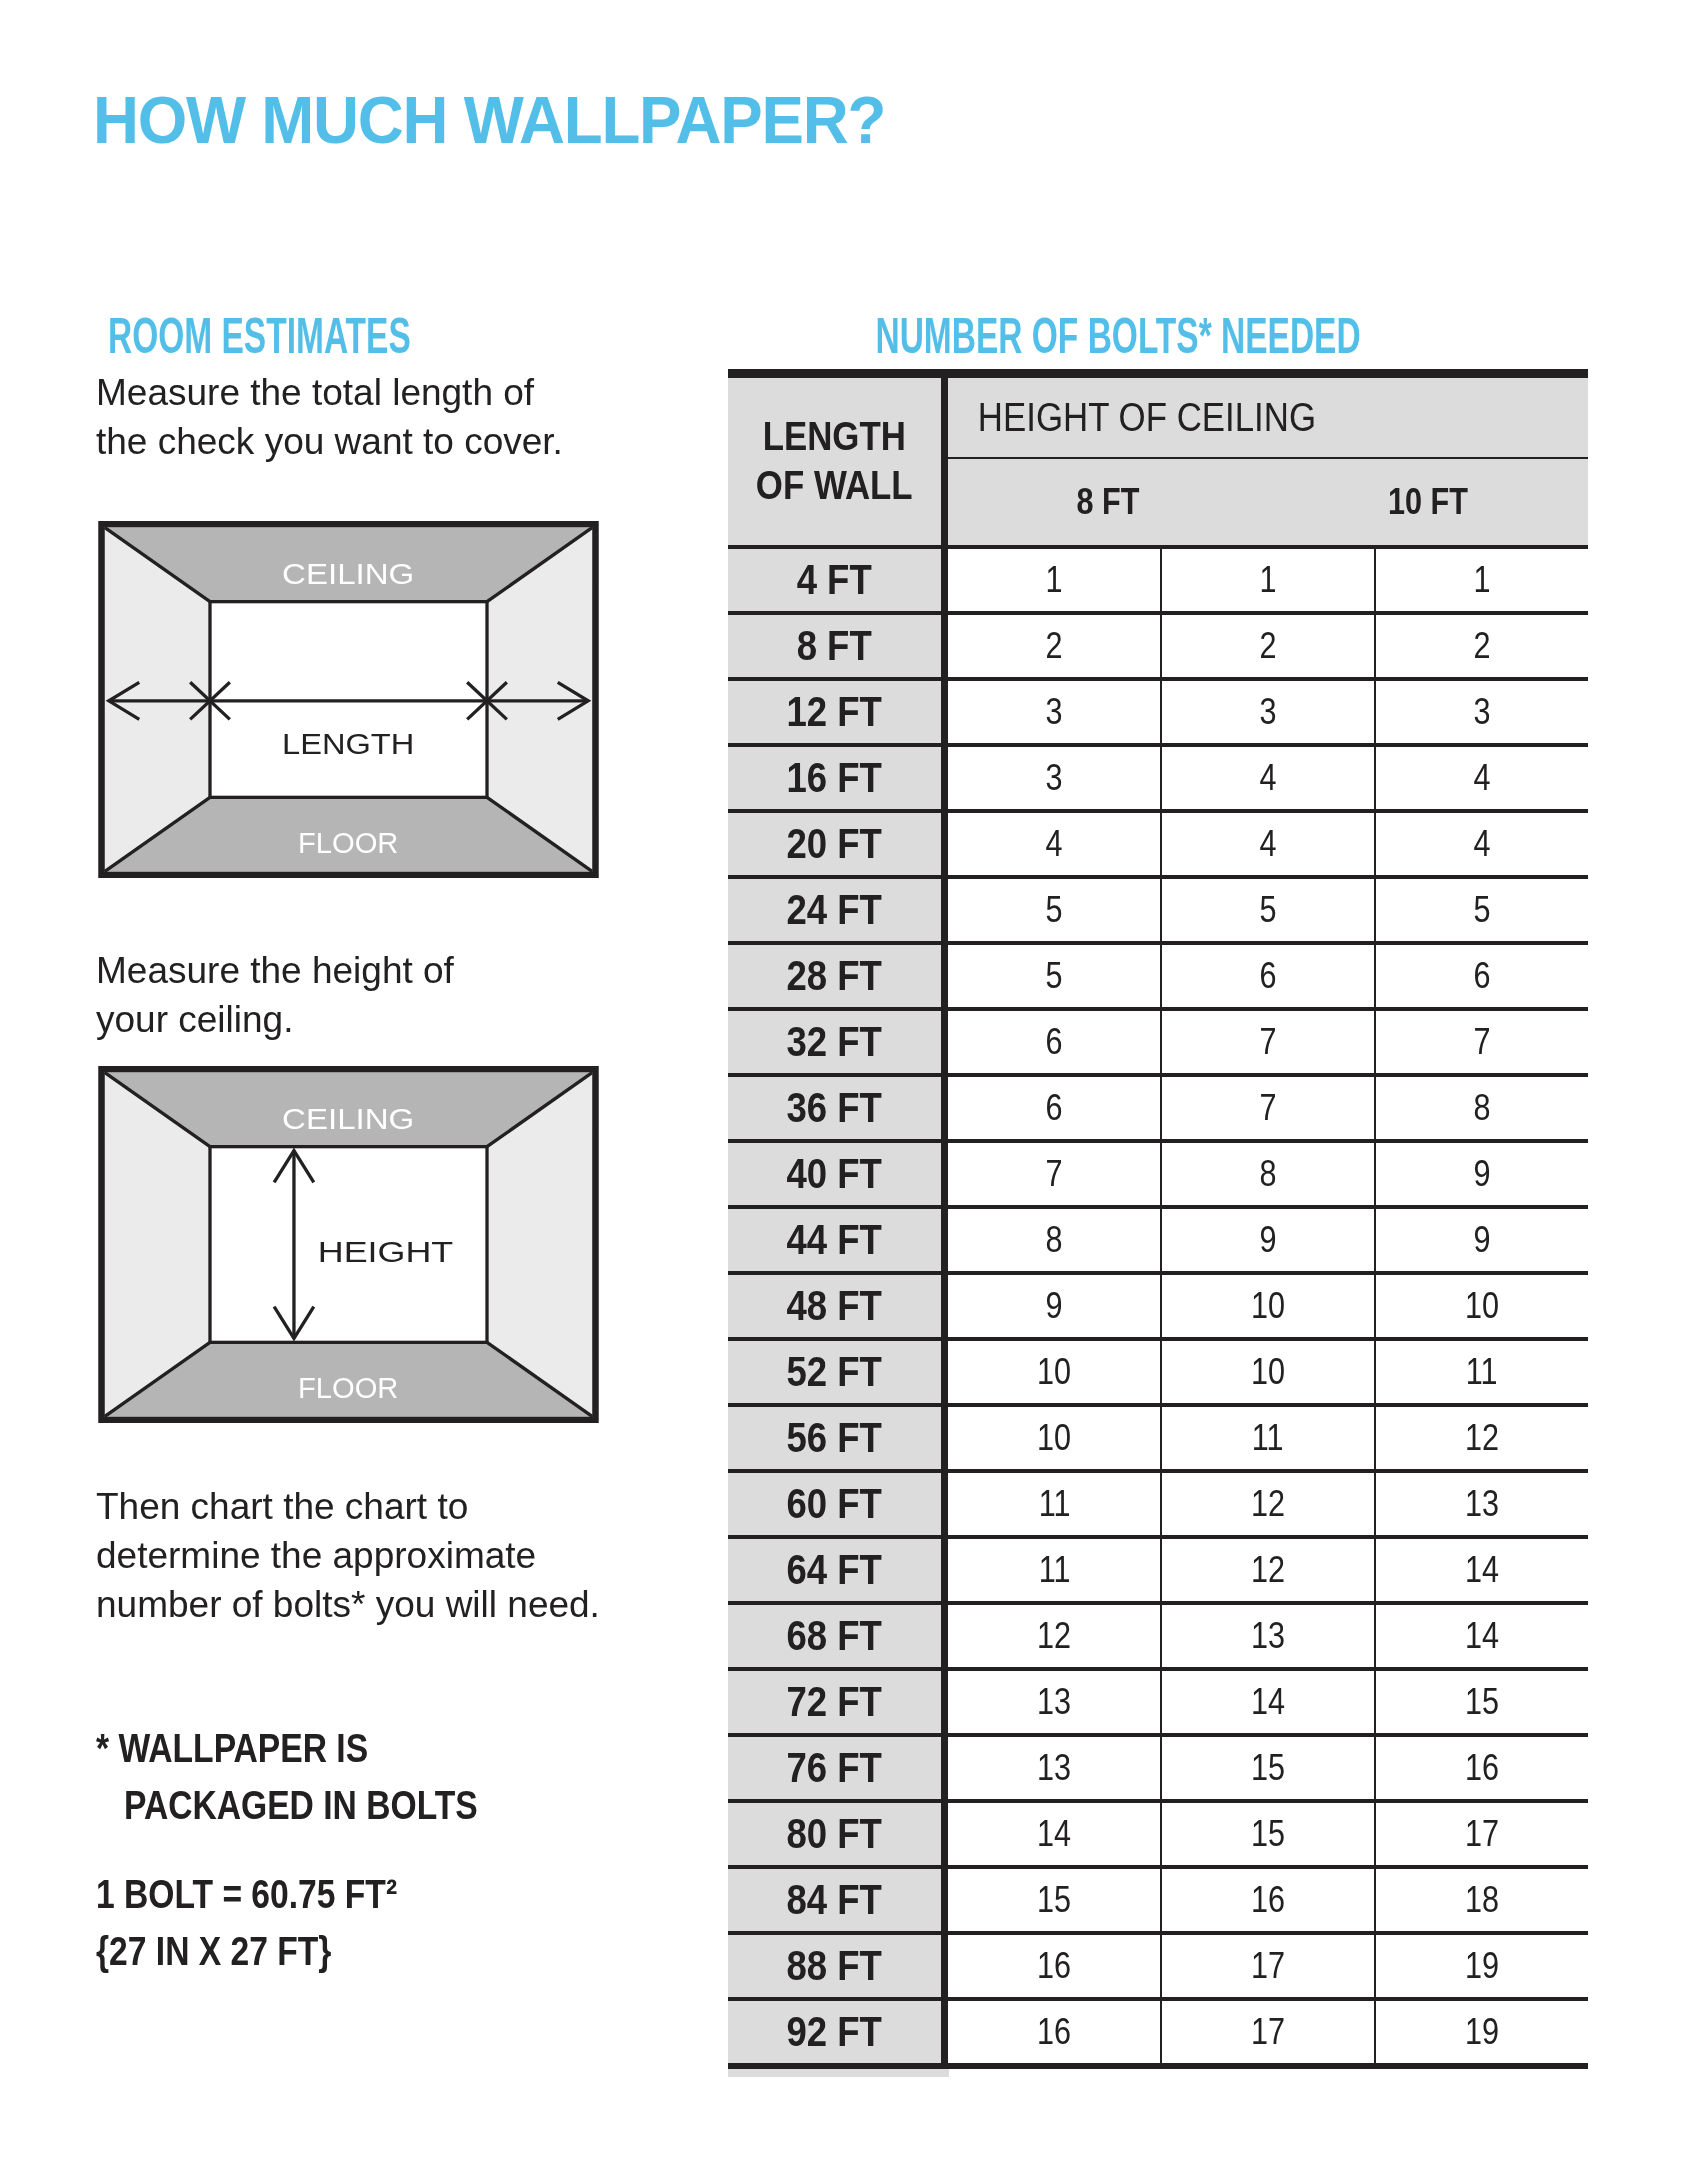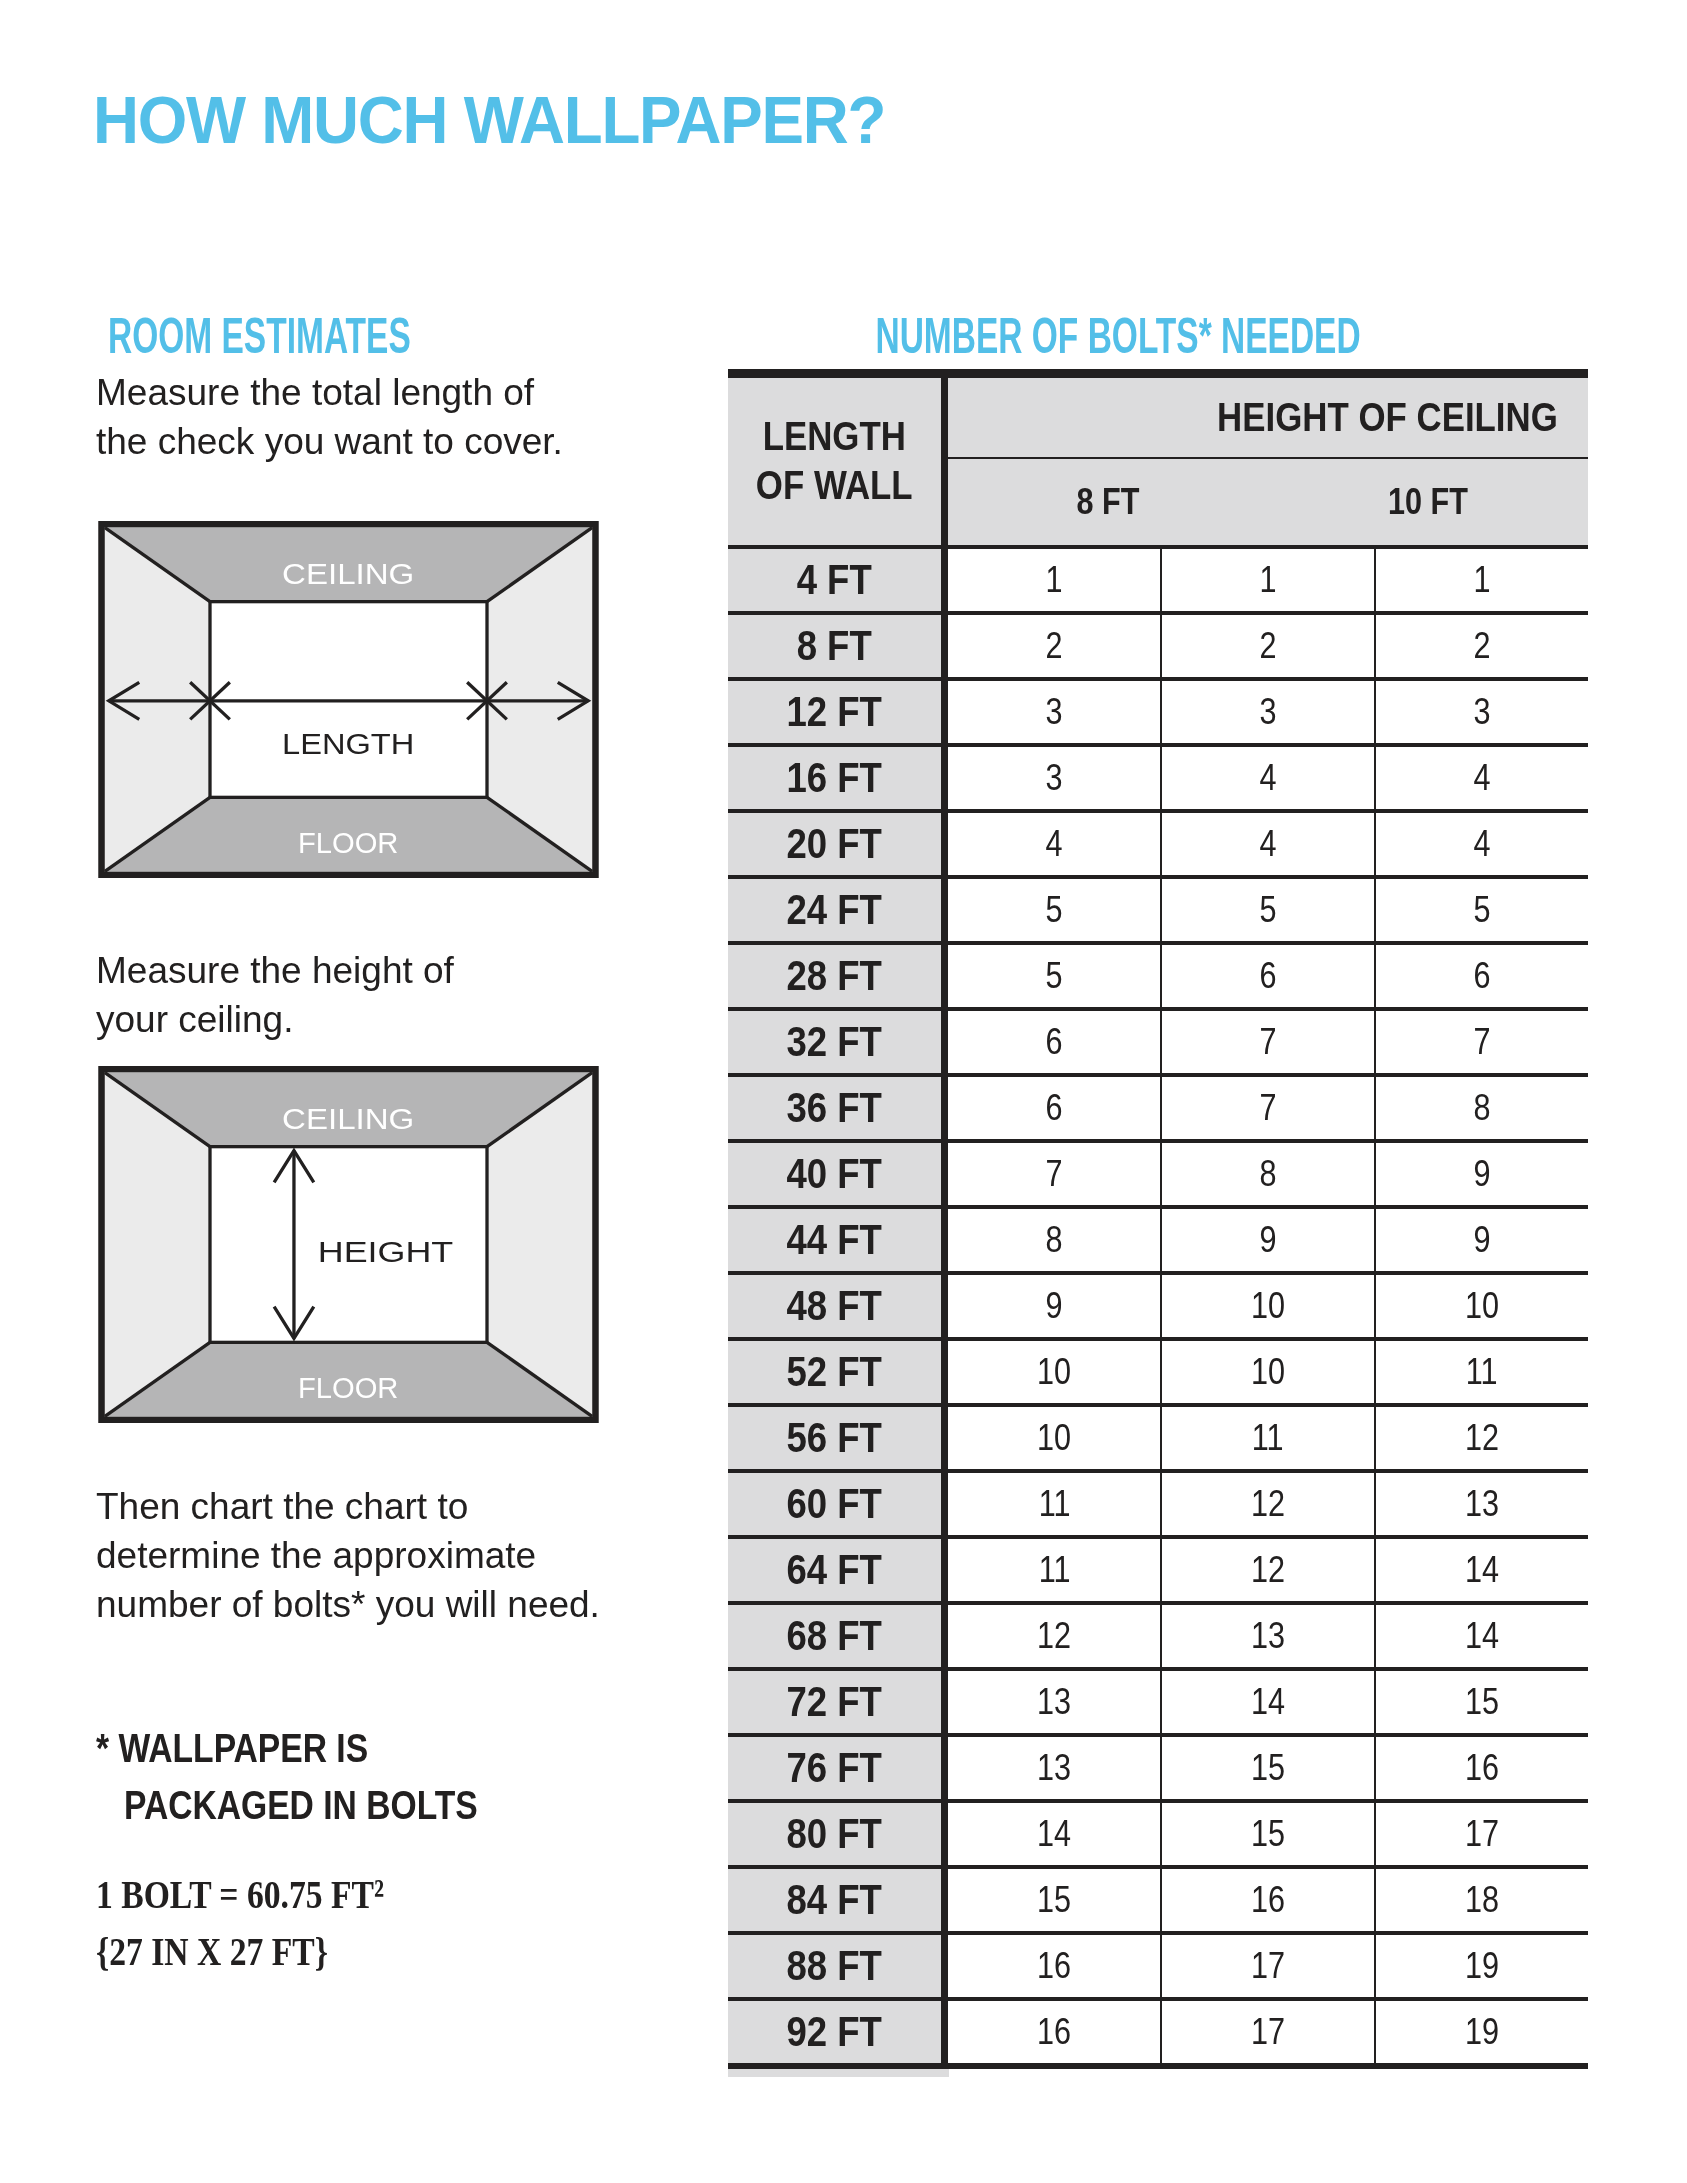--- a/index.html
+++ b/index.html
@@ -35,22 +35,22 @@
   .diagram svg { display:block; width:100%; height:100%; font-family:"Liberation Sans","DejaVu Sans",sans-serif; }
 
   
   .btable { position:absolute; left:728px; top:369px; width:860px; }
   .t-topbar { height:8.6px; background:#222020; }
   .t-header { display:flex; height:167px; background:#DCDCDD; border-bottom:4.6px solid #222020; }
   .t-c1 { width:213px; display:flex; flex-direction:column; justify-content:center; align-items:center;
           text-align:center; font-size:41px; font-weight:bold; line-height:49px; }
   .t-vdiv { width:7.3px; background:#222020; }
   .t-right { flex:1; display:flex; flex-direction:column; }
-  .t-hoc { height:79px; border-bottom:2.6px solid #222020; display:flex; align-items:center; justify-content:flex-end;
-           font-size:41px; font-weight:bold; }
+  .t-hoc { height:79px; border-bottom:2.6px solid #222020; display:flex; align-items:center; justify-content:flex-start;
+           font-size:41px; font-weight:normal; }
   .t-sub { flex:1; display:flex; }
   .t-subcell { flex:1; display:flex; align-items:center; justify-content:center; font-size:36px; font-weight:bold; }
   .t-row { display:flex; height:62px; border-bottom:4px solid #222020; }
   .t-row:last-child { border-bottom-width:6px; }
   .t-row .c1 { width:213px; background:#DCDCDD; display:flex; align-items:center; justify-content:center;
                font-size:43px; font-weight:bold; }
   .t-row .vd { width:7.3px; background:#222020; }
   .t-row .d  { flex:1; background:#ffffff; display:flex; align-items:center; justify-content:center;
                font-size:36px; border-right:2.6px solid #222020; }
   .t-row .d.last { border-right:none; }
@@ -133,21 +133,21 @@
     <div>Then chart the chart to</div>
     <div>determine the approximate</div>
     <div>number of bolts* you will need.</div>
   </div>
 
   <div class="footnote" style="top:1720px;">
     <div><span class="cxl">* WALLPAPER IS</span></div>
     <div class="fn-indent"><span class="cxl">PACKAGED IN BOLTS</span></div>
   </div>
 
-  <div class="footnote" style="top:1866px;font-family:Liberation Serif, serif;">
+  <div class="footnote" style="top:1866px;">
     <div><span class="cxl">1 BOLT = 60.75 FT²</span></div>
     <div><span class="cxl">{27 IN X 27 FT}</span></div>
   </div>
 
   <h2 class="section-heading sh-table"><span class="cxhc">NUMBER OF BOLTS* NEEDED</span></h2>
 
   <div class="btable">
     <div class="t-topbar"></div>
     <div class="t-header">
       <div class="t-c1">

